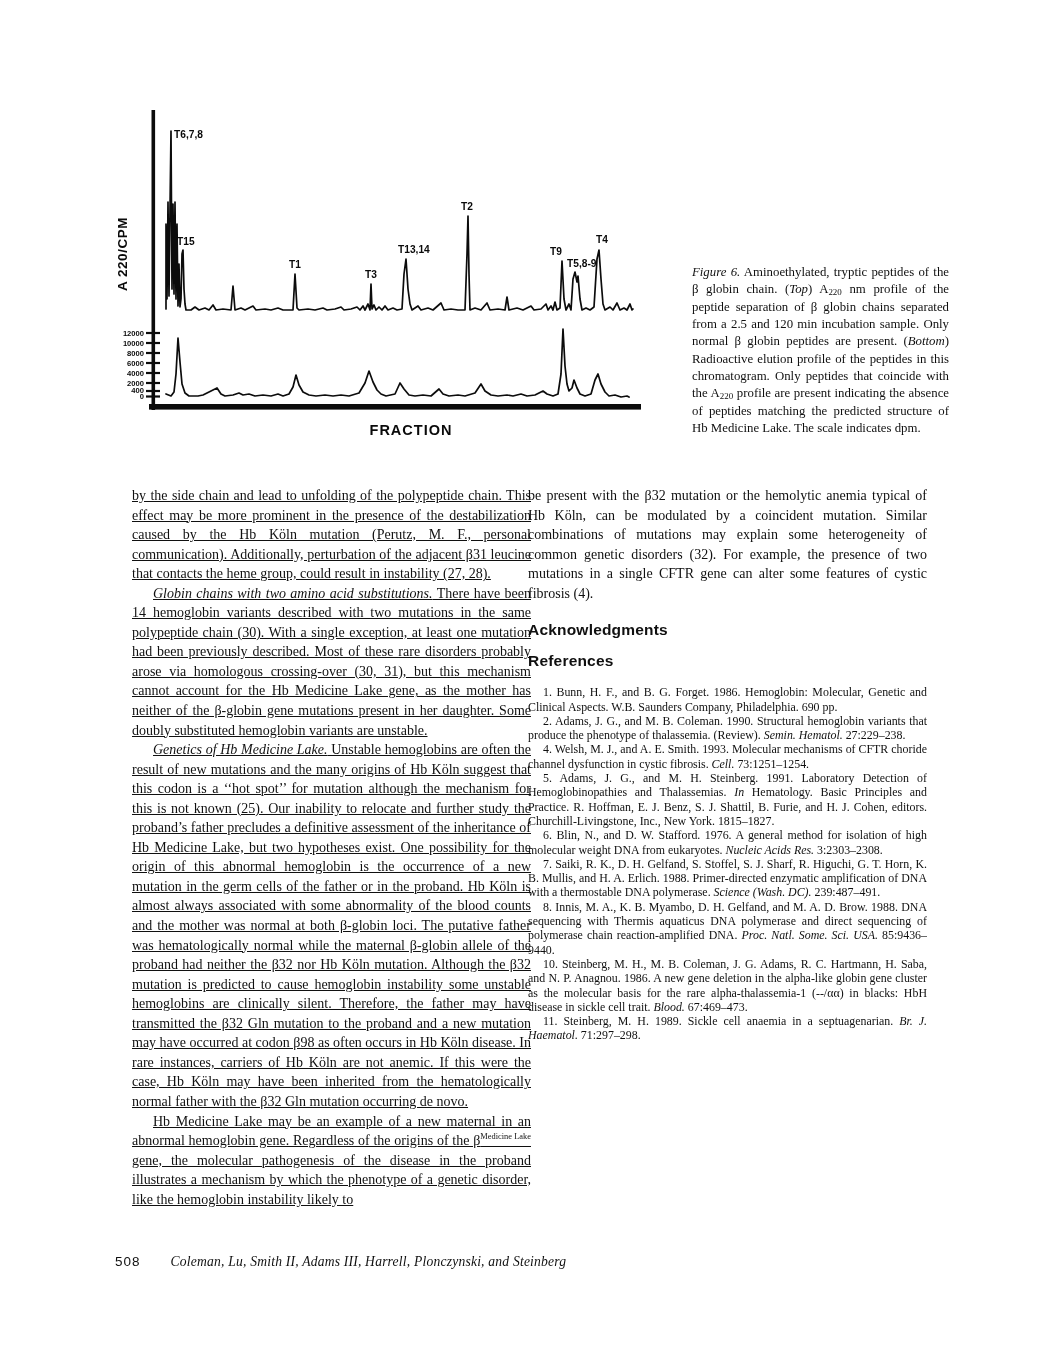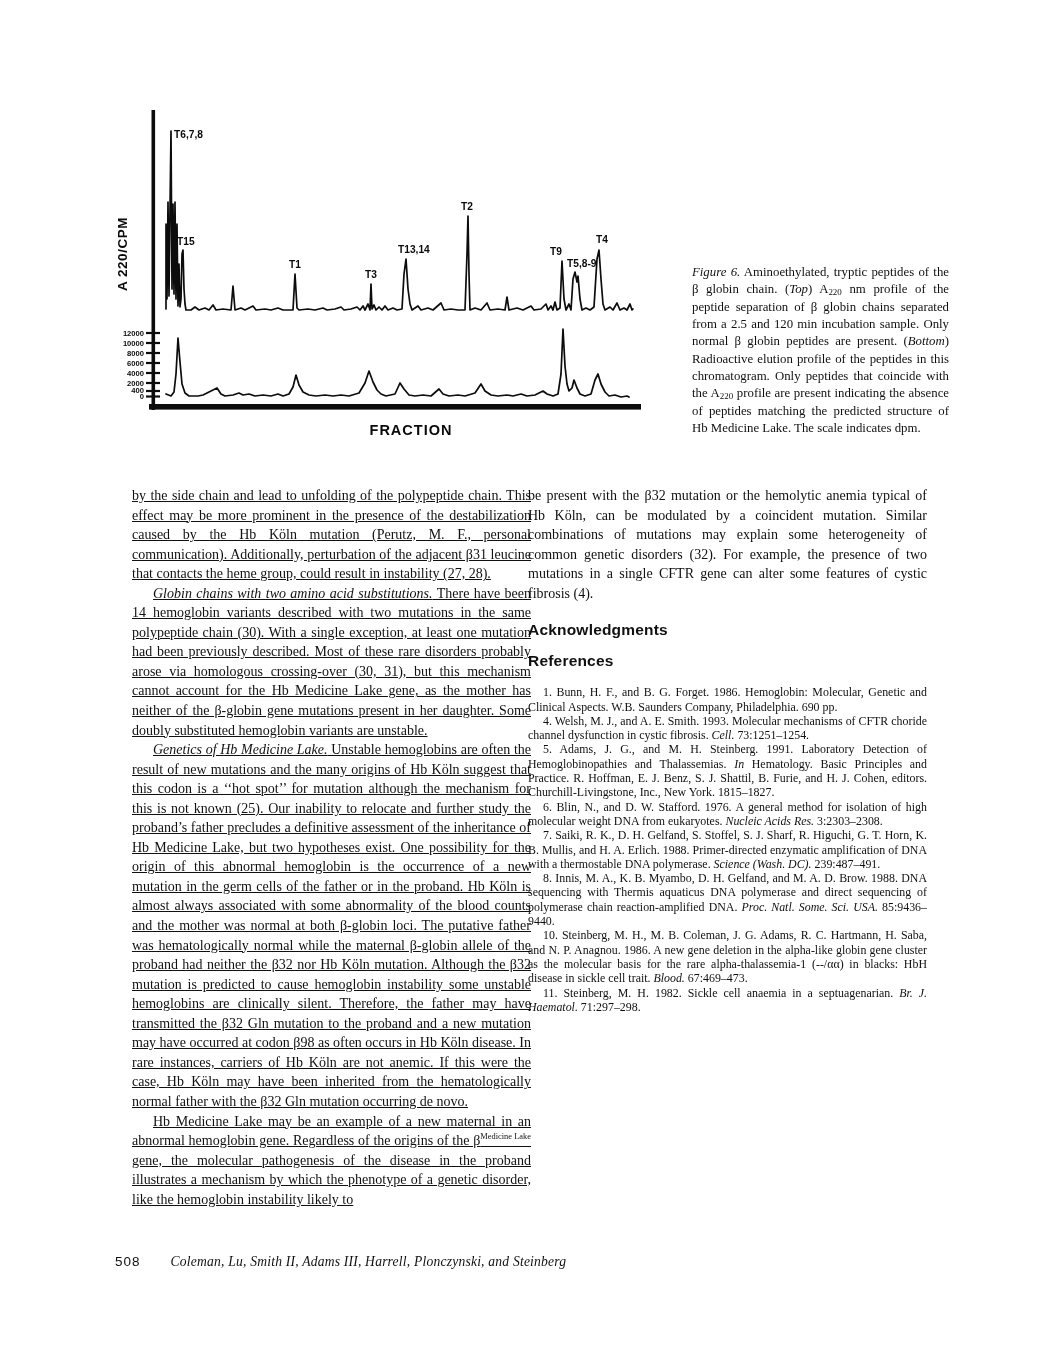--- a/index.html
+++ b/index.html
@@ -110,27 +110,28 @@
   </div>
 
   <div class="col col-right">
     <p class="body">be present with the β32 mutation or the hemolytic anemia typical of Hb Köln, can be modulated by a coincident mutation. Similar combinations of mutations may explain some heterogeneity of common genetic disorders (32). For example, the presence of two mutations in a single CFTR gene can alter some features of cystic fibrosis (4).</p>
 
     <div class="sect-heading">Acknowledgments</div>
 
     <div class="sect-heading refs-heading">References</div>
     <div class="refs">
       <p class="ref"><span>1. Bunn, H. F., and B. G. Forget. 1986. Hemoglobin: Molecular, Genetic and Clinical Aspects. W.B. Saunders Company, Philadelphia. 690 pp.</span></p>
+      <p class="ref"><span>2. Adams, J. G., and M. B. Coleman. 1990. Structural hemoglobin variants that produce the phenotype of thalassemia. (Review). </span><span class="it">Semin. Hematol.</span><span> 27:229–238.</span></p>
       <p class="ref"><span>4. Welsh, M. J., and A. E. Smith. 1993. Molecular mechanisms of CFTR choride channel dysfunction in cystic fibrosis. </span><span class="it">Cell.</span><span> 73:1251–1254.</span></p>
       <p class="ref"><span>5. Adams, J. G., and M. H. Steinberg. 1991. Laboratory Detection of Hemoglobinopathies and Thalassemias. </span><span class="it">In</span><span> Hematology. Basic Principles and Practice. R. Hoffman, E. J. Benz, S. J. Shattil, B. Furie, and H. J. Cohen, editors. Churchill-Livingstone, Inc., New York. 1815–1827.</span></p>
       <p class="ref"><span>6. Blin, N., and D. W. Stafford. 1976. A general method for isolation of high molecular weight DNA from eukaryotes. </span><span class="it">Nucleic Acids Res.</span><span> 3:2303–2308.</span></p>
       <p class="ref"><span>7. Saiki, R. K., D. H. Gelfand, S. Stoffel, S. J. Sharf, R. Higuchi, G. T. Horn, K. B. Mullis, and H. A. Erlich. 1988. Primer-directed enzymatic amplification of DNA with a thermostable DNA polymerase. </span><span class="it">Science (Wash. DC).</span><span> 239:487–491.</span></p>
       <p class="ref"><span>8. Innis, M. A., K. B. Myambo, D. H. Gelfand, and M. A. D. Brow. 1988. DNA sequencing with Thermis aquaticus DNA polymerase and direct sequencing of polymerase chain reaction-amplified DNA. </span><span class="it">Proc. Natl. Some. Sci. USA.</span><span> 85:9436–9440.</span></p>
       <p class="ref"><span>10. Steinberg, M. H., M. B. Coleman, J. G. Adams, R. C. Hartmann, H. Saba, and N. P. Anagnou. 1986. A new gene deletion in the alpha-like globin gene cluster as the molecular basis for the rare alpha-thalassemia-1 (--/αα) in blacks: HbH disease in sickle cell trait. </span><span class="it">Blood.</span><span> 67:469–473.</span></p>
-      <p class="ref"><span>11. Steinberg, M. H. 1982. Sickle cell anaemia in a septuagenarian. </span><span class="it">Br. J. Haematol.</span><span> 71:297–298.</span></p>
+      <p class="ref"><span>11. Steinberg, M. H. 1989. Sickle cell anaemia in a septuagenarian. </span><span class="it">Br. J. Haematol.</span><span> 71:297–298.</span></p>
     </div>
   </div>
 
   <div class="footer">
     <span class="pagenum">508</span><span class="authors">Coleman, Lu, Smith II, Adams III, Harrell, Plonczynski, and Steinberg</span>
   </div>
 
 </div>
 
 </body></html>

